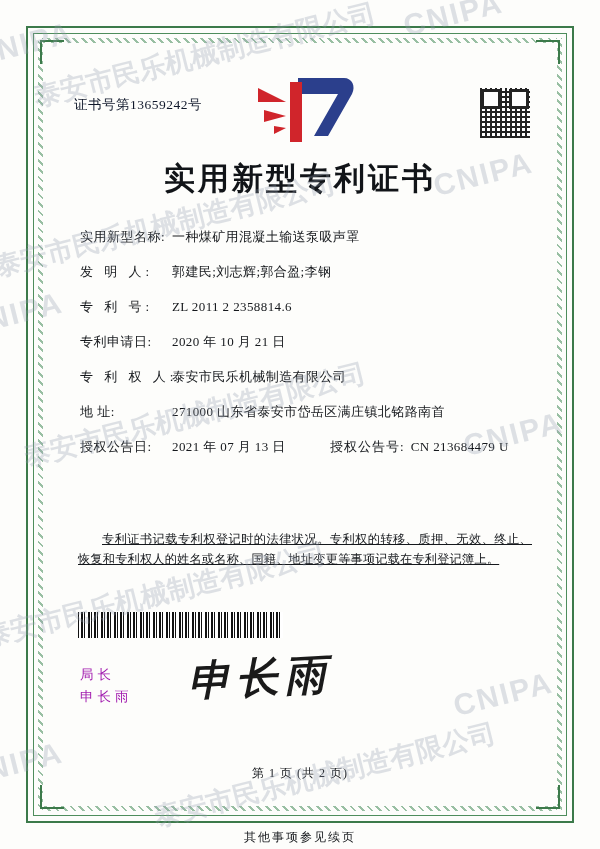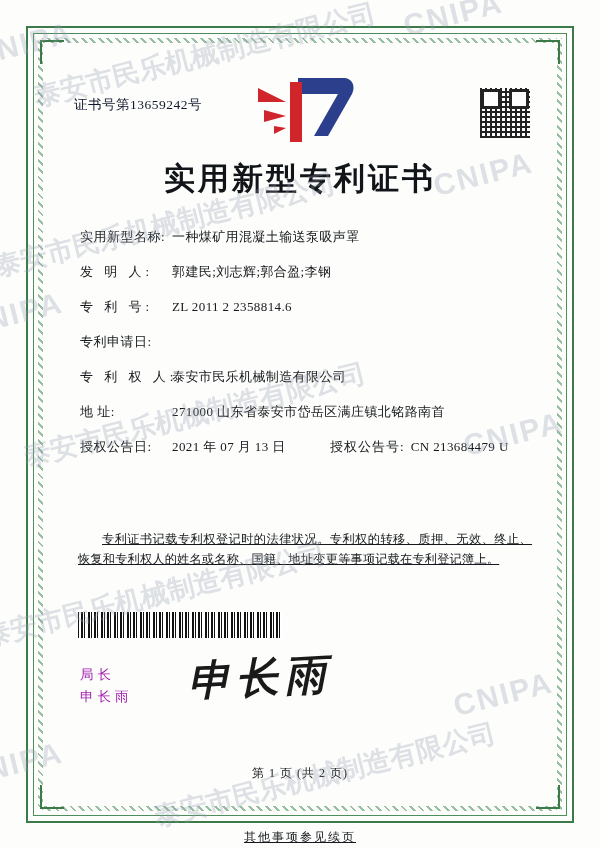--- a/index.html
+++ b/index.html
@@ -277,21 +277,20 @@
   }
 
   .footer-note {
     position: absolute;
     left: 0; right: 0; top: 829px;
     text-align: center;
     font-size: 12px;
     color: #15181c;
     letter-spacing: 2px;
     z-index: 4;
-    text-decoration: underline;
   }
 </style>
 </head>
 <body>
 
 <div id="page">
 
   <div class="border-guil"></div>
   <div class="border-outer"></div>
   <div class="border-inner"></div>
@@ -330,20 +329,21 @@
         <span class="fv">郭建民;刘志辉;郭合盈;李钢</span>
       </div>
 
       <div class="field-row">
         <span class="fl">专 利 号:</span>
         <span class="fv">ZL 2011 2 2358814.6</span>
       </div>
 
       <div class="field-row">
         <span class="fl tight">专利申请日:</span>
+        <span class="fv">2020 年 10 月 21 日</span>
       </div>
 
       <div class="field-row">
         <span class="fl">专 利 权 人:</span>
         <span class="fv">泰安市民乐机械制造有限公司</span>
       </div>
 
       <div class="field-row">
         <span class="fl tight">地      址:</span>
         <span class="fv">271000 山东省泰安市岱岳区满庄镇北铭路南首</span>

